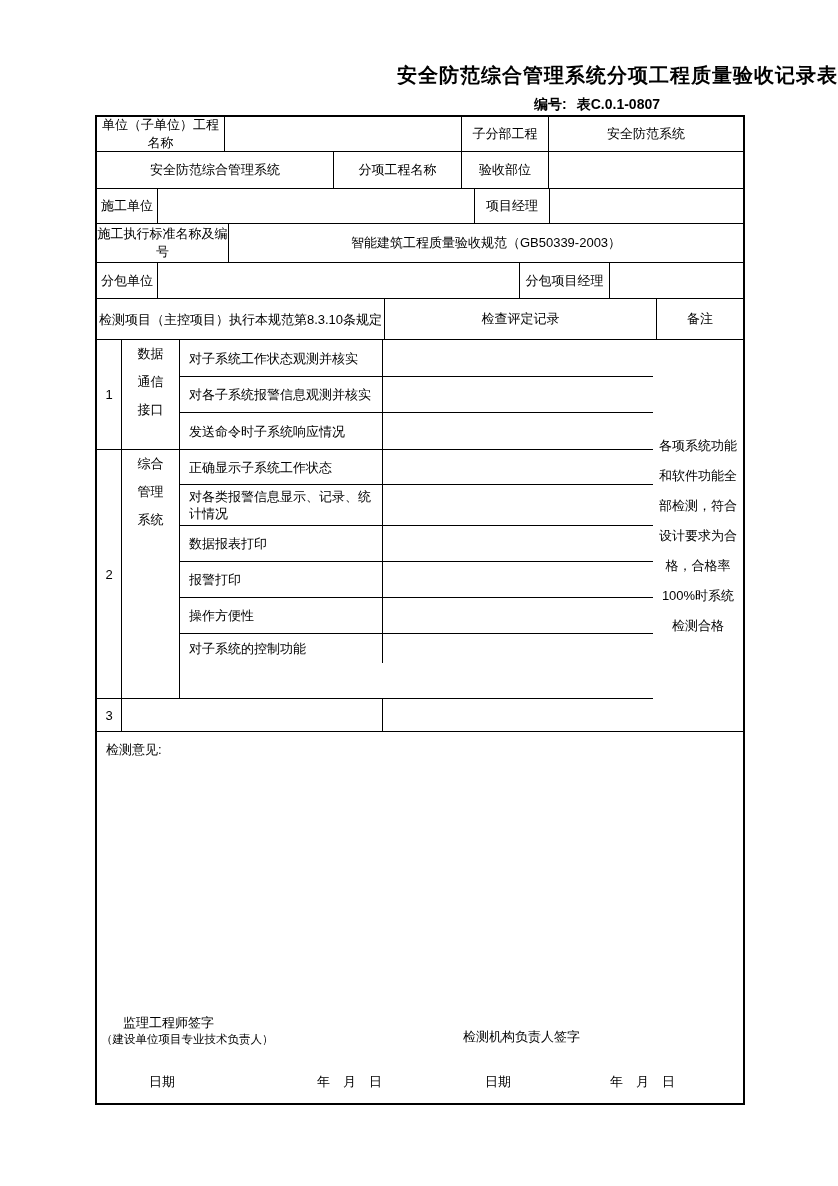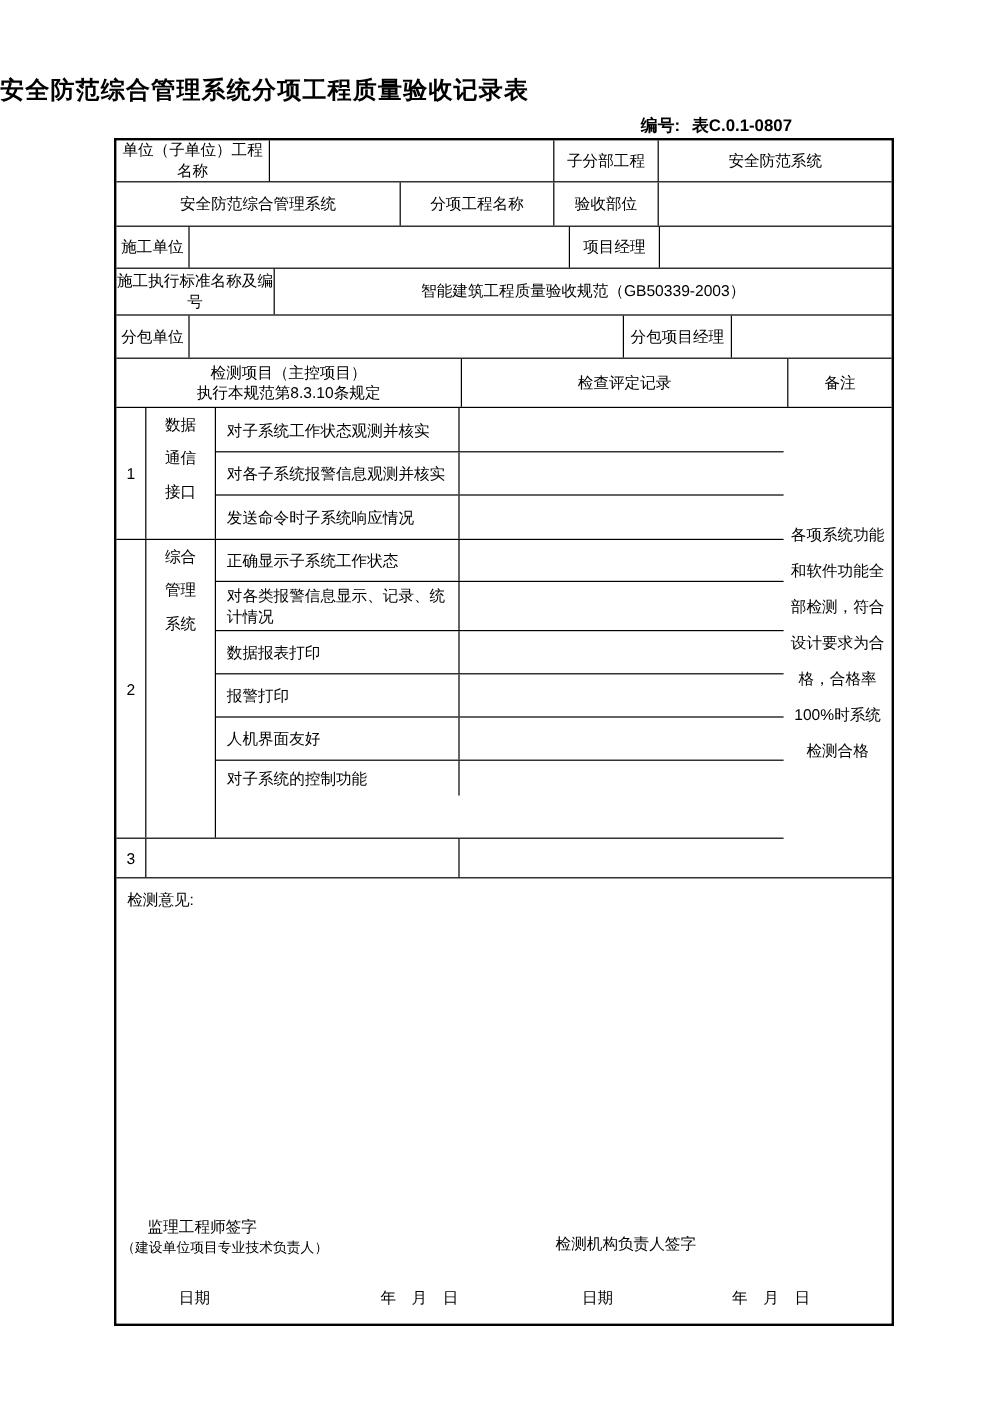--- a/index.html
+++ b/index.html
@@ -1,29 +1,29 @@
 <!DOCTYPE html>
 <html><head>
 <meta charset="utf-8">
 <style>
   html,body{margin:0;padding:0;background:#ffffff;}
   .page{position:relative;width:838px;height:1186px;background:#ffffff;color:#000;
         font-family:"Liberation Sans", sans-serif;overflow:hidden;}
-  .title{position:absolute;left:0;top:62px;width:100%;text-align:left;
+  .title{position:absolute;left:0;top:62px;width:100%;text-align:right;
          font-size:20px;font-weight:bold;letter-spacing:1px;}
   .code{position:absolute;top:96px;right:178px;font-size:14px;font-weight:bold;text-align:right;}
   .code .code-val{margin-left:10px;}
   .tbl{position:absolute;left:95px;top:115px;width:650px;height:990px;
        border:2px solid #000;box-sizing:border-box;font-size:13px;}
   .tbl *{box-sizing:border-box;}
   .row{display:flex;border-bottom:1px solid #000;width:100%;}
   .cell{border-right:1px solid #000;display:flex;align-items:center;justify-content:center;
         text-align:center;overflow:hidden;}
   .cell.last{border-right:none;flex:1;}
-  .cell.two-line{flex-direction:column;line-height:17px;}
+  .cell.two-line{flex-direction:row;line-height:17px;}
   
   .items{display:flex;border-bottom:1px solid #000;height:392px;}
   .items-main{flex:1;display:flex;flex-direction:column;}
   .group{display:flex;border-bottom:1px solid #000;}
   .group.lastg{border-bottom:none;}
   .numcol{width:25px;border-right:1px solid #000;display:flex;align-items:center;
           justify-content:center;}
   .catcol{width:58px;border-right:1px solid #000;display:flex;flex-direction:column;
           align-items:center;justify-content:flex-start;line-height:28px;}
   .grouprows{flex:1;display:flex;flex-direction:column;}
@@ -140,21 +140,21 @@
             </div>
             <div class="irow" style="height:36px">
               <div class="desc">数据报表打印</div>
               <div class="rec"></div>
             </div>
             <div class="irow" style="height:36px">
               <div class="desc">报警打印</div>
               <div class="rec"></div>
             </div>
             <div class="irow" style="height:36px">
-              <div class="desc">人机界面友好</div>
+              <div class="desc">操作方便性</div>
               <div class="rec"></div>
             </div>
             <div class="irow lastr" style="height:29px">
               <div class="desc">对子系统的控制功能</div>
               <div class="rec"></div>
             </div>
           </div>
         </div>
 
         <div class="group lastg" style="height:32px">

